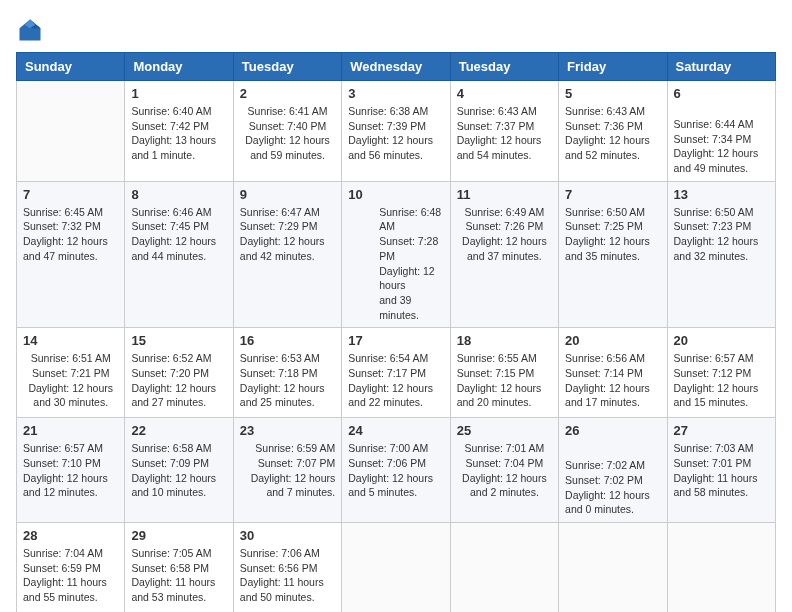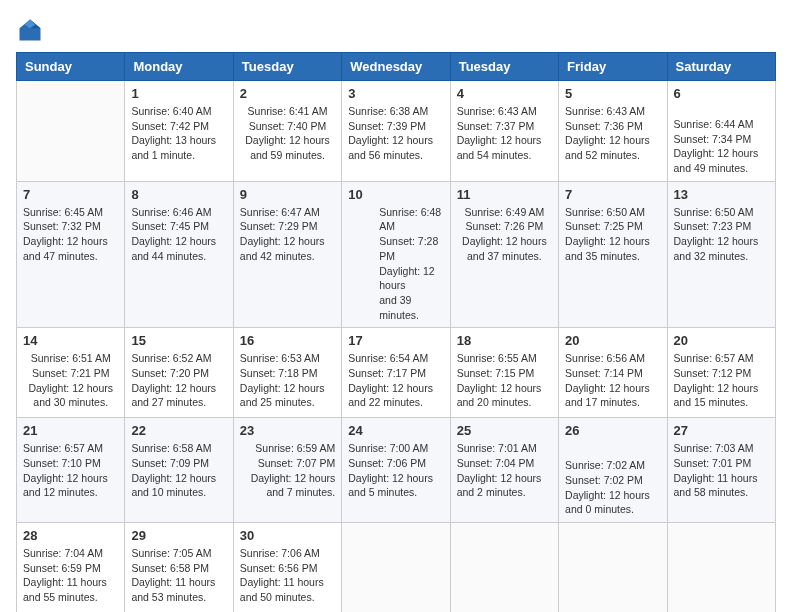--- a/index.html
+++ b/index.html
@@ -303,21 +303,21 @@
         </td>
         <td>
           <span class="day-number">24</span>
           <div class="day-info" style="white-space: pre-line;">Sunrise: 7:00 AM
 Sunset: 7:06 PM
 Daylight: 12 hours
 and 5 minutes.</div>
         </td>
         <td>
           <span class="day-number">25</span>
-          <div class="day-info" style="white-space: pre-line;">Sunrise: 7:01 AM
+          <div class="day-info" style="white-space: pre-line; text-align: center;">Sunrise: 7:01 AM
 Sunset: 7:04 PM
 Daylight: 12 hours
 and 2 minutes.</div>
         </td>
         <td>
           <span class="day-number">26</span>
           <div class="day-info" style="white-space: pre-line; margin-top: 20px;">Sunrise: 7:02 AM
 Sunset: 7:02 PM
 Daylight: 12 hours
 and 0 minutes.</div>

